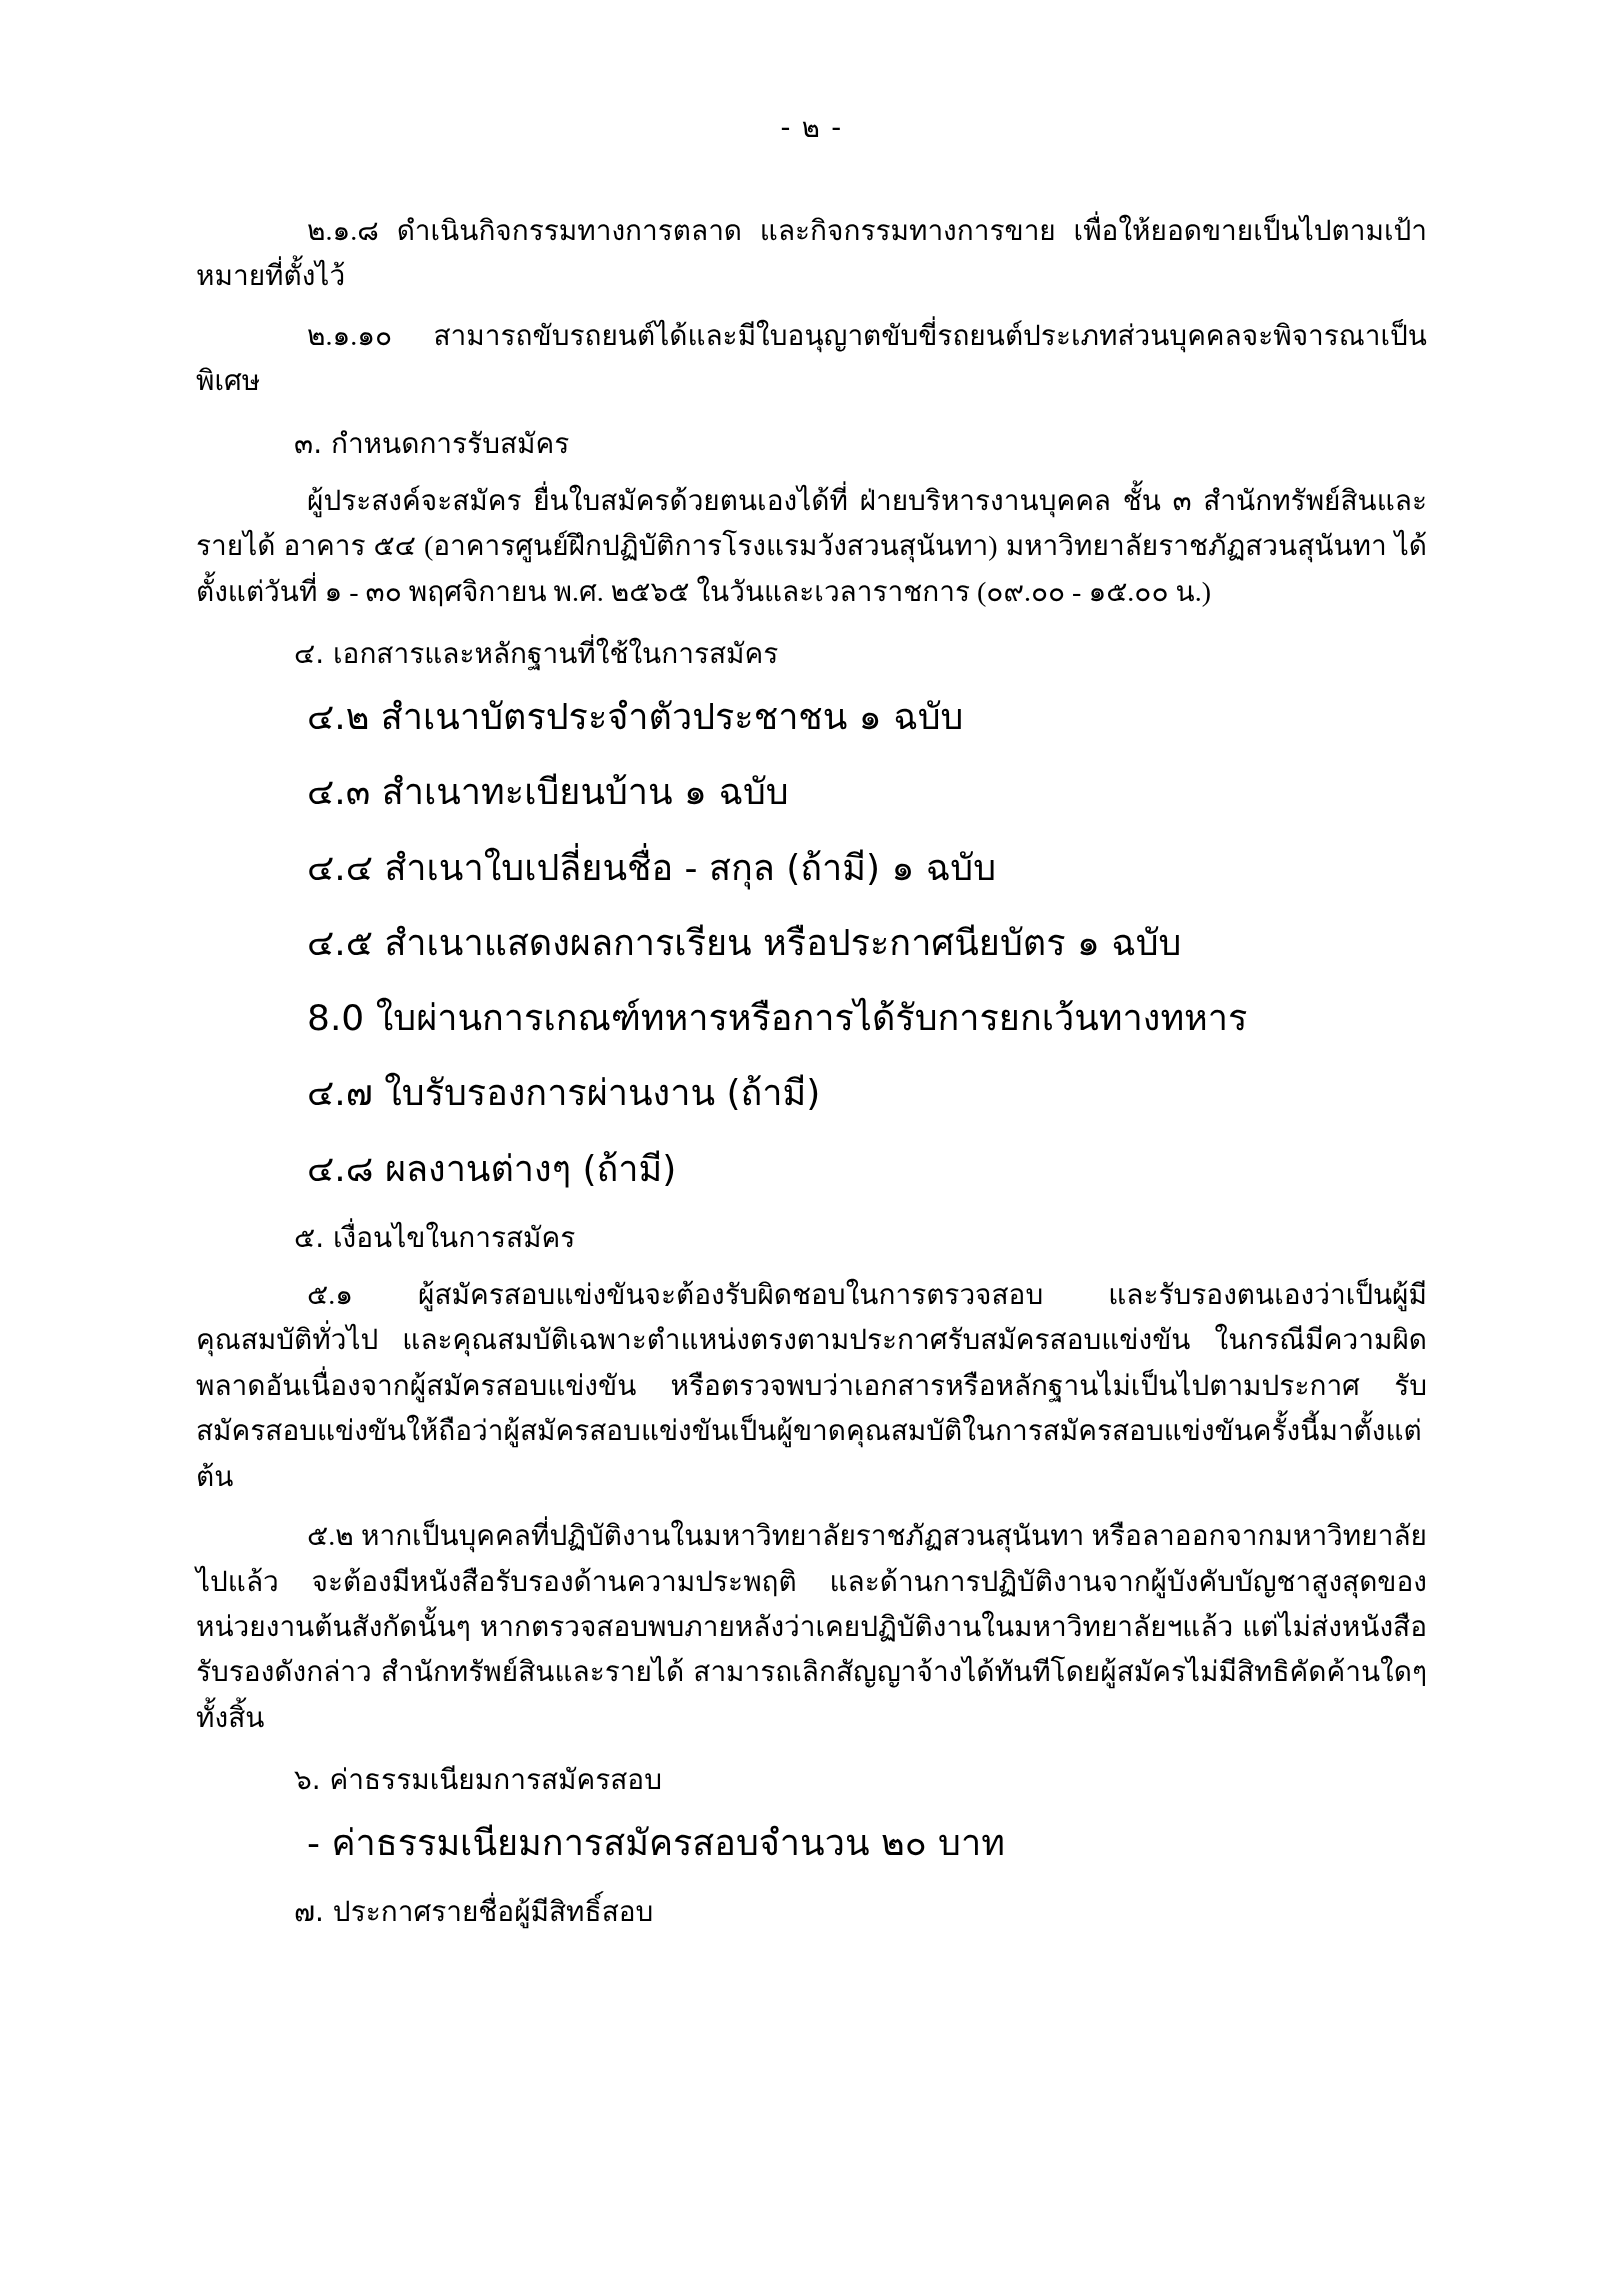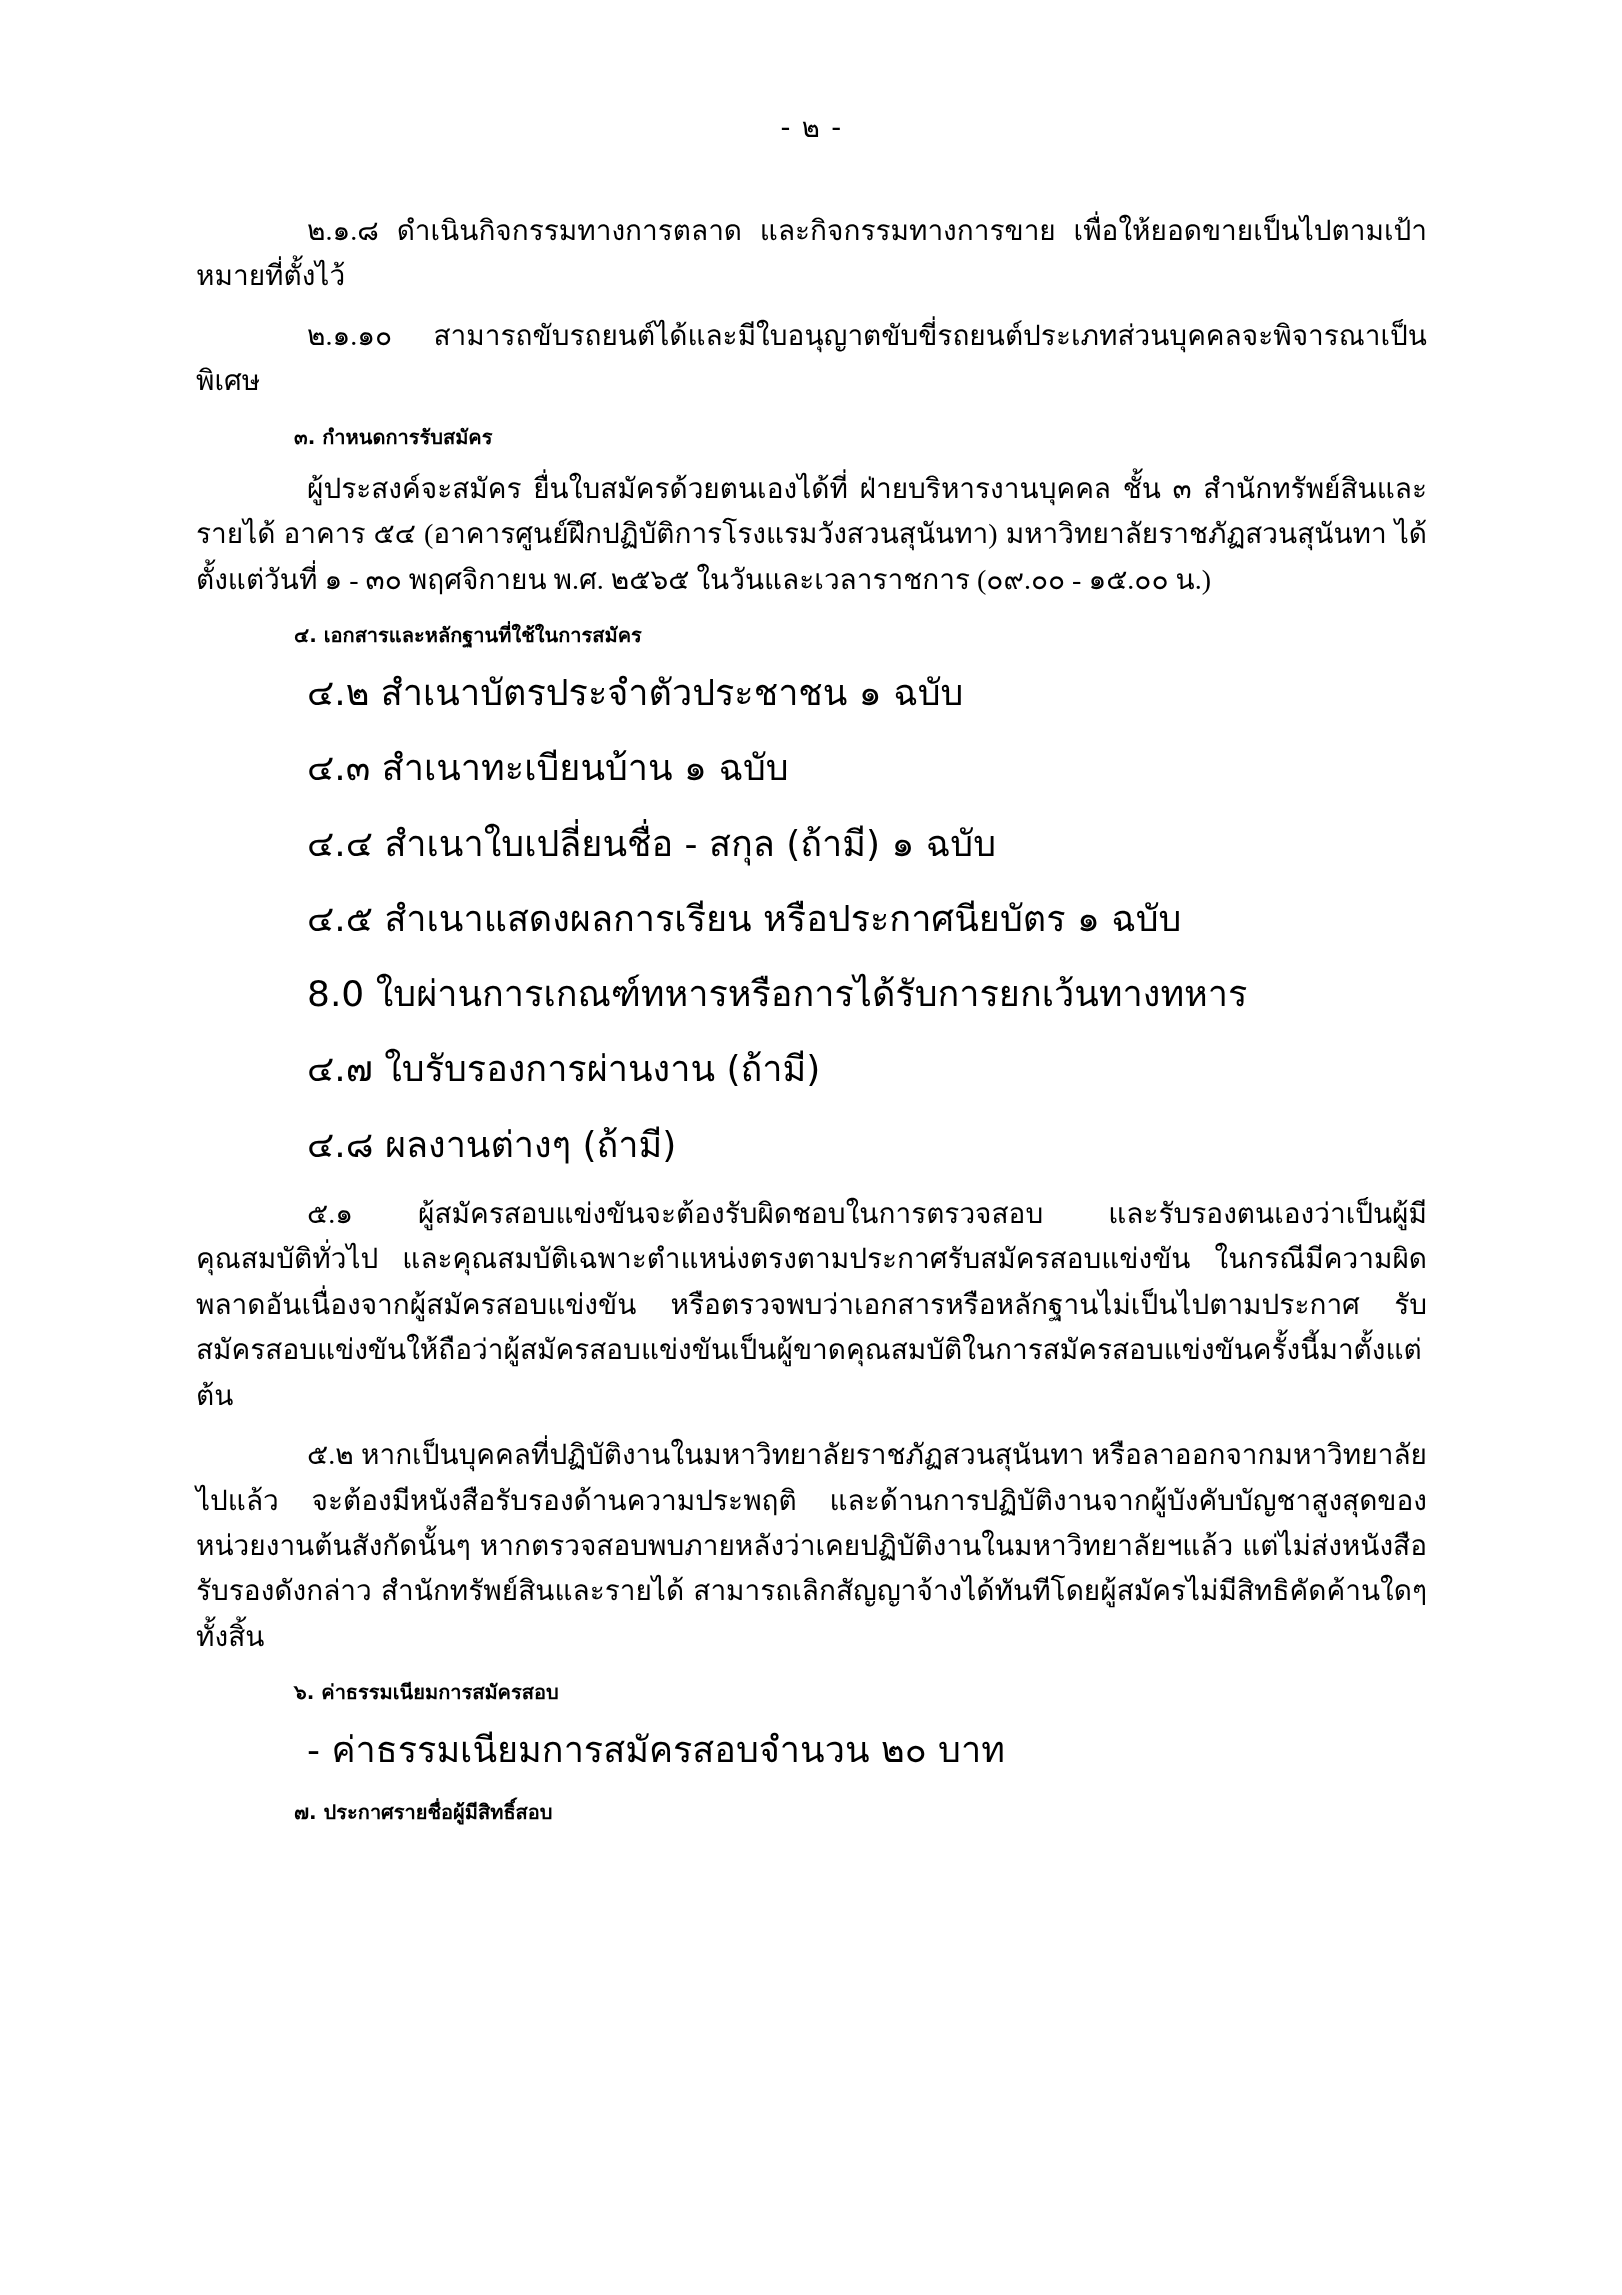--- a/index.html
+++ b/index.html
@@ -32,22 +32,22 @@
     line-height: 1.62;
     text-align: justify;
     text-justify: inter-word;
     margin: 0 0 14.4px 0;
   }
   .para.indent {
     text-indent: 111px;
     font-family: Liberation Serif, serif;
   }
   .heading {
-    font-size: 20px;
-    font-weight: bold;
+    font-size: 28px;
+    font-weight: normal;
     margin: 17px 0 13px 0;
     text-indent: 98px;
   }
   .item {
     font-size: 36px;
     line-height: 1.62;
     margin: 0 0 17px 0;
     text-indent: 111px;
     text-align: left;
   }
@@ -78,20 +78,21 @@
   <div class="item">๔.๔ สำเนาใบเปลี่ยนชื่อ - สกุล (ถ้ามี) ๑ ฉบับ</div>
 
   <div class="item">๔.๕ สำเนาแสดงผลการเรียน หรือประกาศนียบัตร ๑ ฉบับ</div>
 
   <div class="item">8.0 ใบผ่านการเกณฑ์ทหารหรือการได้รับการยกเว้นทางทหาร</div>
 
   <div class="item">๔.๗ ใบรับรองการผ่านงาน (ถ้ามี)</div>
 
   <div class="item">๔.๘ ผลงานต่างๆ (ถ้ามี)</div>
 
+  <div class="heading">๕. เงื่อนไขในการสมัคร</div>
 
   <div class="para indent">๕.๑ ผู้สมัครสอบแข่งขันจะต้องรับผิดชอบในการตรวจสอบ และรับรองตนเองว่าเป็นผู้มีคุณสมบัติทั่วไป และคุณสมบัติเฉพาะตำแหน่งตรงตามประกาศรับสมัครสอบแข่งขัน ในกรณีมีความผิดพลาดอันเนื่องจากผู้สมัครสอบแข่งขัน  หรือตรวจพบว่าเอกสารหรือหลักฐานไม่เป็นไปตามประกาศ รับสมัครสอบแข่งขันให้ถือว่าผู้สมัครสอบแข่งขันเป็นผู้ขาดคุณสมบัติในการสมัครสอบแข่งขันครั้งนี้มาตั้งแต่ต้น</div>
 
   <div class="para indent">๕.๒ หากเป็นบุคคลที่ปฏิบัติงานในมหาวิทยาลัยราชภัฏสวนสุนันทา หรือลาออกจากมหาวิทยาลัยไปแล้ว จะต้องมีหนังสือรับรองด้านความประพฤติ และด้านการปฏิบัติงานจากผู้บังคับบัญชาสูงสุดของหน่วยงานต้นสังกัดนั้นๆ หากตรวจสอบพบภายหลังว่าเคยปฏิบัติงานในมหาวิทยาลัยฯแล้ว แต่ไม่ส่งหนังสือรับรองดังกล่าว สำนักทรัพย์สินและรายได้ สามารถเลิกสัญญาจ้างได้ทันทีโดยผู้สมัครไม่มีสิทธิคัดค้านใดๆทั้งสิ้น</div>
 
   <div class="heading">๖. ค่าธรรมเนียมการสมัครสอบ</div>
 
   <div class="item">- ค่าธรรมเนียมการสมัครสอบจำนวน ๒๐ บาท</div>
 
   <div class="heading">๗. ประกาศรายชื่อผู้มีสิทธิ์สอบ</div>

